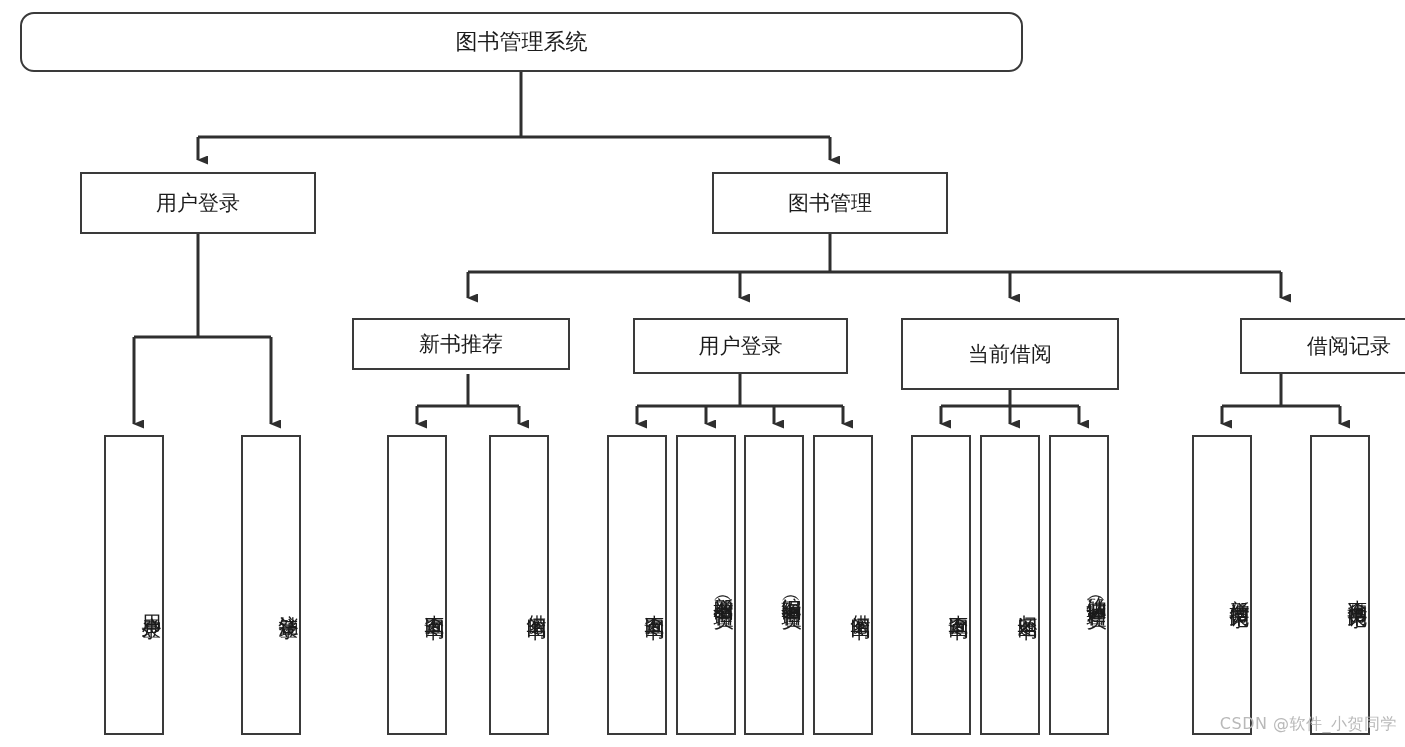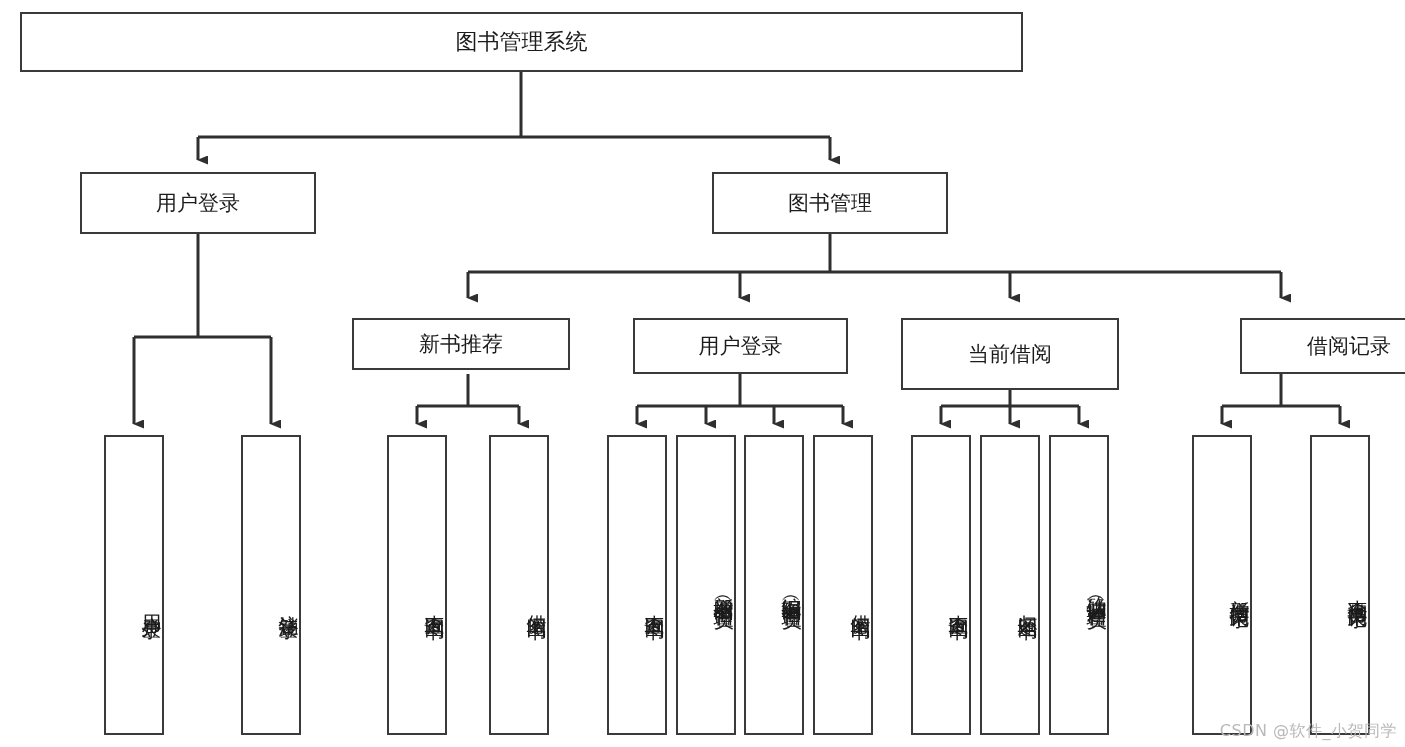--- a/index.html
+++ b/index.html
@@ -36,20 +36,21 @@
     justify-content: center;
     color: #1b1b1b;
     text-align: center;
     line-height: 1.15;
   }
   .node.h {
     font-size: 21px;
   }
   .node.root {
     font-size: 22px;
+    border-radius: 14px;
   }
   .node.v {
     font-size: 20px;
     writing-mode: vertical-rl;
     text-orientation: upright;
     letter-spacing: 2px;
     padding-top: 36px;
     align-items: flex-start;
     justify-content: center;
     line-height: 1.0;
@@ -57,21 +58,21 @@
   .node.v.tall {
     padding-top: 10px;
   }
   .nodetext {
     display: block;
     white-space: pre-line;
   }
   .watermark {
     position: absolute;
     right: 8px;
-    bottom: 5px;
+    bottom: 12px;
     font-size: 16px;
     color: #b9b9b9;
     letter-spacing: 0.5px;
     user-select: none;
     white-space: nowrap;
   }
 </style>
 </head>
 <body>
 

